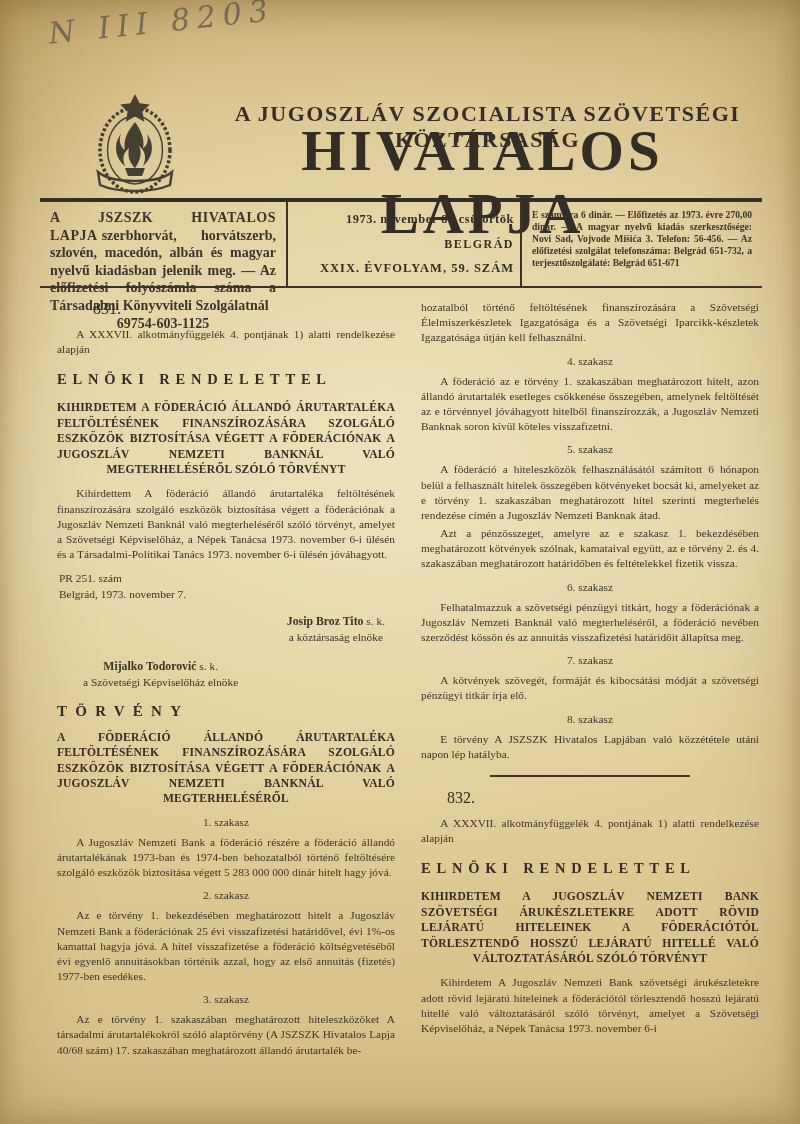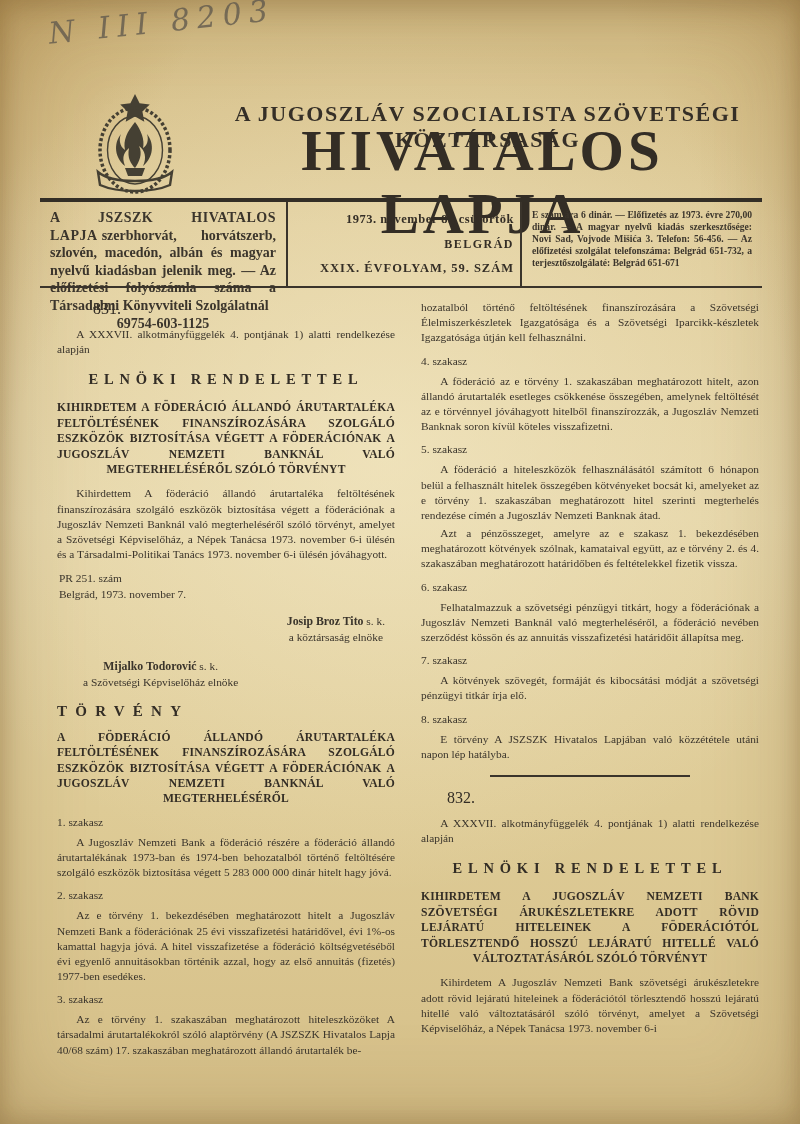--- a/index.html
+++ b/index.html
@@ -48,32 +48,32 @@
   .info-center .vol{font-size:12.5px;letter-spacing:1px;}
   .info-right{flex:1;font-size:9.6px;line-height:1.25;font-weight:bold;text-align:justify;color:#3b352c;}
   
   .columns{position:absolute;top:300px;left:57px;width:702px;display:flex;gap:26px;}
   .col{width:338px;box-sizing:border-box;}
   .art-no{font-size:16px;font-weight:normal;margin:0 0 9px 36px;color:#332d25;}
   .art-no.a832{margin-left:26px;margin-top:2px;}
   p.body{font-size:11.35px;line-height:1.34;text-align:justify;text-indent:1.7em;margin:0 0 3px;}
   p.cont{text-indent:0;}
   .decree-h{
-    text-align:center;font-weight:bold;font-size:14.5px;letter-spacing:.4em;
+    font-weight:bold;font-size:14.5px;letter-spacing:.4em;
     margin:14px 0 12px;white-space:nowrap;color:#332d25;
   }
   .law-h{
     text-align:left;font-weight:bold;font-size:15px;letter-spacing:.55em;
     margin:12px 0 10px;white-space:nowrap;color:#332d25;
   }
   .proc{
     font-weight:bold;font-size:11.6px;line-height:1.33;letter-spacing:.2px;
     text-align:justify;text-align-last:center;margin:0 0 9px;color:#332d25;
   }
-  .sec-h{font-size:11.4px;margin:9px 0 7px;}
+  .sec-h{text-align:center;font-size:11.4px;margin:9px 0 7px;}
   .refs{font-size:11.4px;line-height:1.35;margin:9px 0 0 2px;}
   .sig-right{text-align:right;margin:12px 10px 4px 0;}
   .sig-left{margin:14px 0 0 26px;}
   .sig-block{display:inline-block;text-align:center;font-size:11.4px;line-height:1.35;max-width:180px;}
   .sig-name{font-weight:bold;font-size:11.8px;}
   .divider{width:200px;height:2px;background:#3a342b;margin:13px auto 12px;}
 </style>
 </head>
 <body>
 

